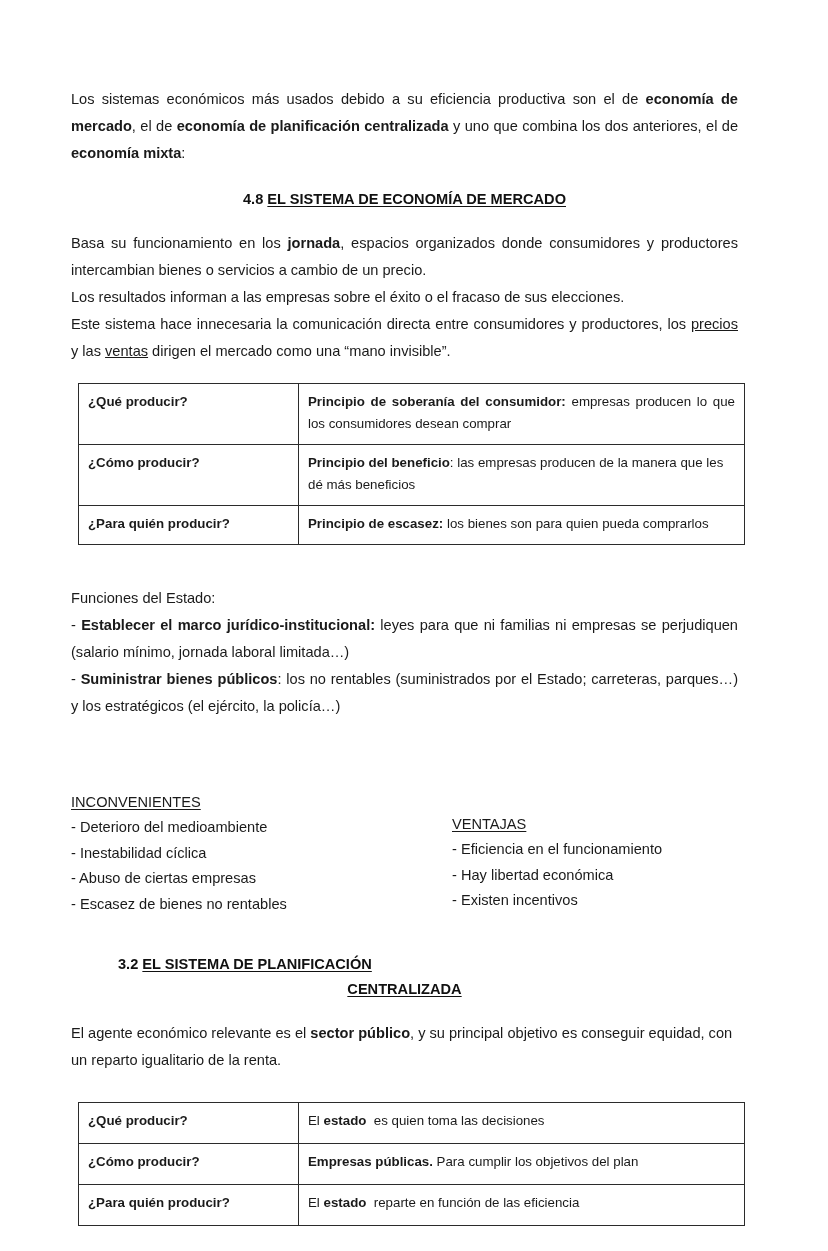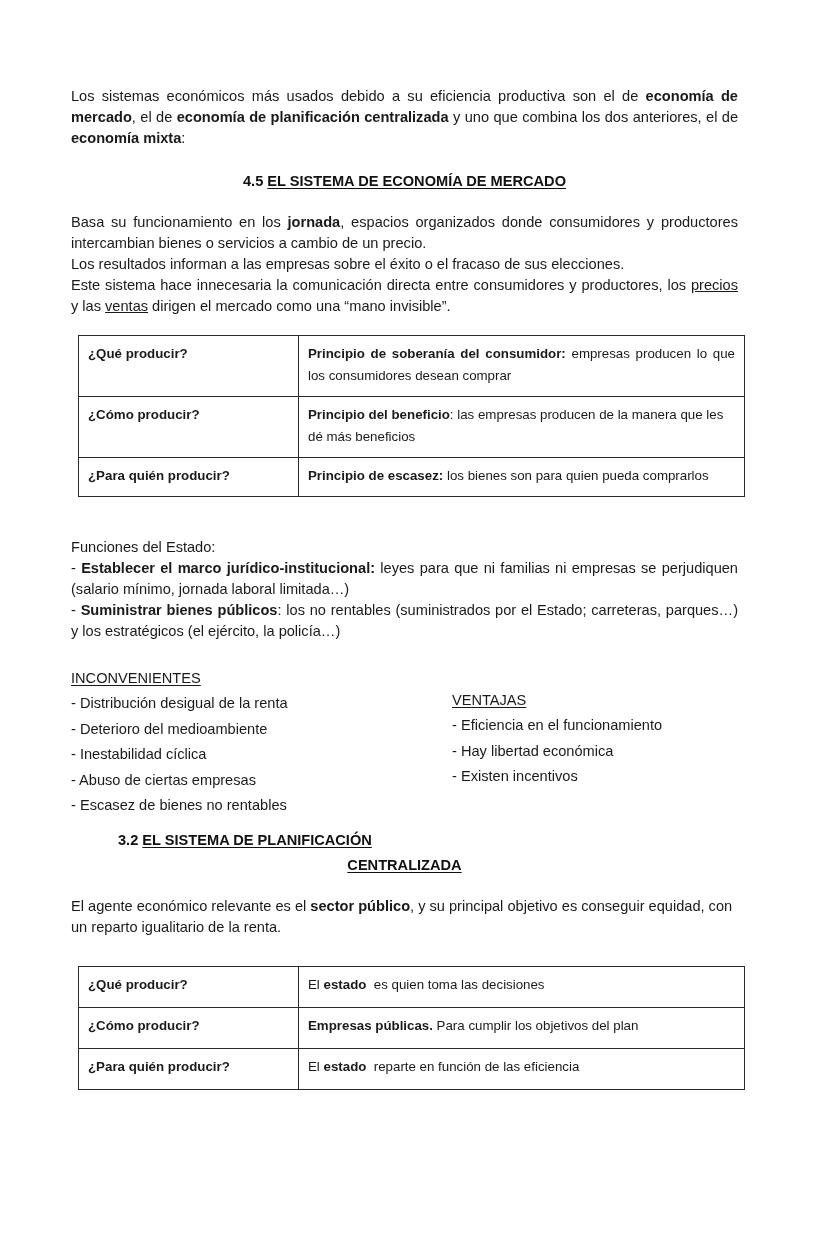--- a/index.html
+++ b/index.html
@@ -28,21 +28,21 @@
   .content {
     position: absolute;
     left: 71px;
     top: 86px;
     width: 667px;
   }
 
   p.body {
     margin: 0;
     font-size: 14.6px;
-    line-height: 21px;
+    line-height: 27px;
     text-align: justify;
     text-justify: inter-word;
     color: #1a1a1a;
   }
 
   p.body.nojust { text-align: left; }
 
   b, .b { font-weight: bold; text-align: center; }
   u, .u { text-decoration: underline; }
 
@@ -106,20 +106,21 @@
     text-align: justify;
     text-justify: inter-word;
   }
   table.t2 td.qcol,
   table.t2 td.acol { height: 26px; }
 
   
   .twocol {
     position: relative;
     width: 667px;
+    margin-top: 46px;
   }
   .col-left {
     position: absolute;
     left: 0;
     top: 0;
     width: 340px;
   }
   .col-right {
     position: absolute;
     left: 381px;
@@ -145,21 +146,21 @@
 </head>
 <body>
 
 <div class="page">
   <div class="content">
 
     <p class="body"><span>Los sistemas económicos más usados debido a su eficiencia productiva son el de </span><b>economía de mercado</b><span>, el de </span><b>economía de planificación centralizada</b><span> y uno que combina los dos anteriores, el de </span><b>economía mixta</b><span>:</span></p>
 
     <div class="spacer-20"></div>
 
-    <p class="heading"><span class="num">4.5</span> <span class="ttl">EL SISTEMA DE ECONOMÍA DE MERCADO</span></p>
+    <p class="heading"><span class="num">4.8</span> <span class="ttl">EL SISTEMA DE ECONOMÍA DE MERCADO</span></p>
 
     <div class="spacer-18"></div>
 
     <p class="body"><span>Basa su funcionamiento en los </span><b>jornada</b><span>, espacios organizados donde consumidores y productores intercambian bienes o servicios a cambio de un precio.</span></p>
     <p class="body nojust">Los resultados informan a las empresas sobre el éxito o el fracaso de sus elecciones.</p>
     <p class="body"><span>Este sistema hace innecesaria la comunicación directa entre consumidores y productores, los </span><u>precios</u><span> y las </span><u>ventas</u><span> dirigen el mercado como una “mano invisible”.</span></p>
 
     <div class="spacer-18"></div>
 
     <table class="qtable t1">
@@ -183,21 +184,20 @@
 
     <p class="body nojust">Funciones del Estado:</p>
     <p class="body"><span>- </span><b>Establecer el marco jurídico-institucional:</b><span> leyes para que ni familias ni empresas se perjudiquen (salario mínimo, jornada laboral limitada…)</span></p>
     <p class="body"><span>- </span><b>Suministrar bienes públicos</b><span>: los no rentables (suministrados por el Estado; carreteras, parques…) y los estratégicos (el ejército, la policía…)</span></p>
 
     <div class="spacer-24"></div>
 
     <div class="twocol" style="height:152px;">
       <div class="col-left">
         <p class="col-title">INCONVENIENTES</p>
-        <p class="col-item">- Distribución desigual de la renta</p>
         <p class="col-item">- Deterioro del medioambiente</p>
         <p class="col-item">- Inestabilidad cíclica</p>
         <p class="col-item">- Abuso de ciertas empresas</p>
         <p class="col-item">- Escasez de bienes no rentables</p>
       </div>
       <div class="col-right">
         <p class="col-title">VENTAJAS</p>
         <p class="col-item">- Eficiencia en el funcionamiento</p>
         <p class="col-item">- Hay libertad económica</p>
         <p class="col-item">- Existen incentivos</p>

